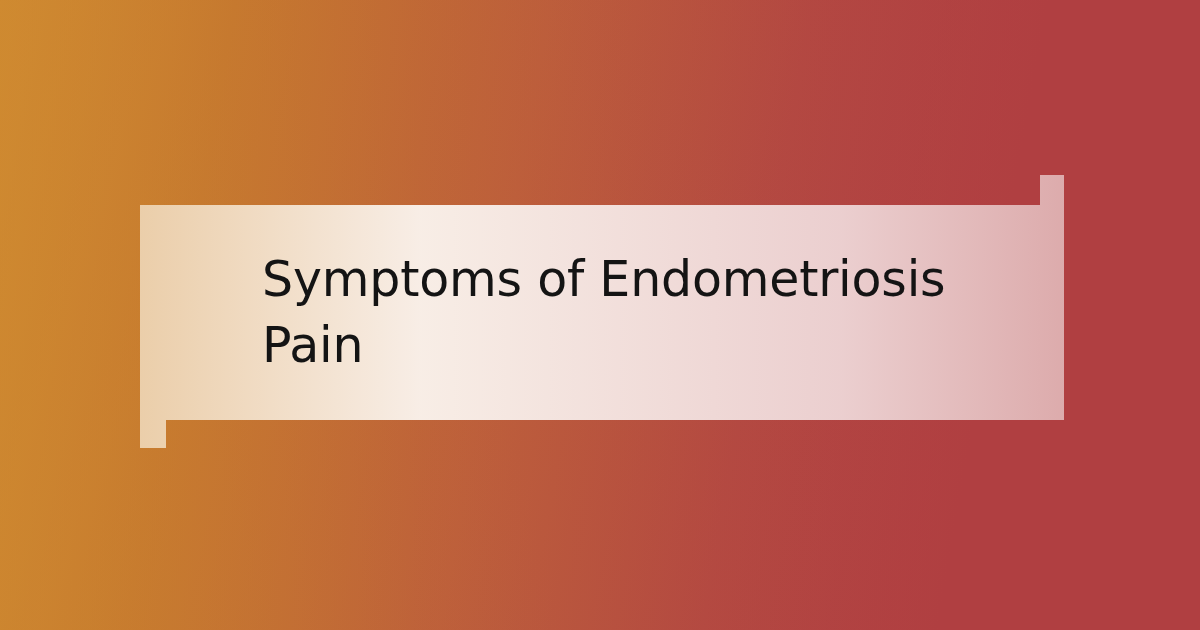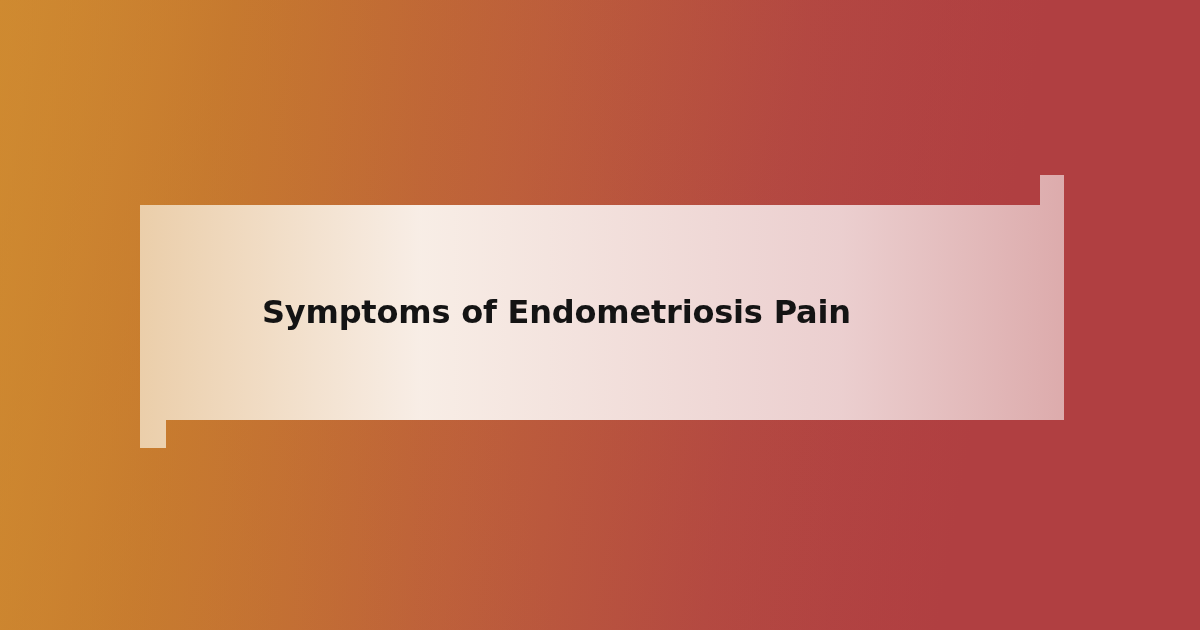--- a/index.html
+++ b/index.html
@@ -50,23 +50,23 @@
     align-items: center;
     justify-content: flex-start;
     z-index: 3;
   }
   .title-text {
     margin: 0;
     padding: 0 0 0 122px;
     width: 700px;
     color: #141414;
     font-family: "DejaVu Sans", sans-serif;
-    font-size: 32px;
+    font-size: 49px;
     line-height: 1.33;
-    font-weight: 700;
+    font-weight: 400;
     letter-spacing: -0.2px;
     text-align: left;
   }
 </style>
 </head>
 <body>
 
 <div class="poster">
 
   <div class="banner-wrap">

